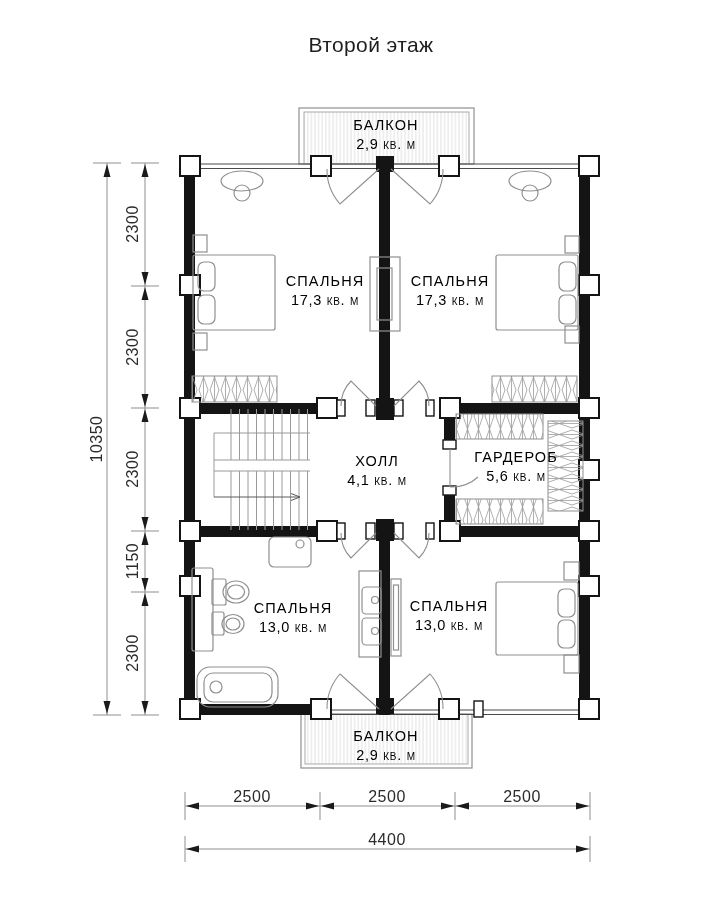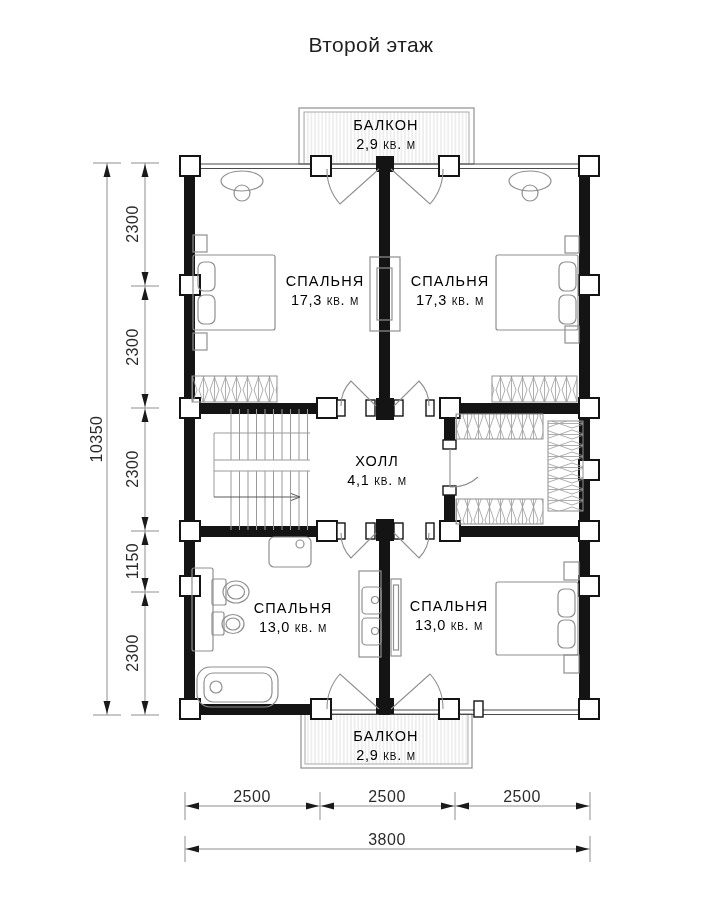--- a/index.html
+++ b/index.html
@@ -246,20 +246,24 @@
     <div class="area">17,3 кв. м</div>
   </div>
   <div class="room-label" style="left:450px;top:272px">
     <div>СПАЛЬНЯ</div>
     <div class="area">17,3 кв. м</div>
   </div>
   <div class="room-label" style="left:377px;top:452px">
     <div>ХОЛЛ</div>
     <div class="area">4,1 кв. м</div>
   </div>
+  <div class="room-label" style="left:516px;top:448px">
+    <div>ГАРДЕРОБ</div>
+    <div class="area">5,6 кв. м</div>
+  </div>
   <div class="room-label" style="left:293px;top:599px">
     <div>СПАЛЬНЯ</div>
     <div class="area">13,0 кв. м</div>
   </div>
   <div class="room-label" style="left:449px;top:597px">
     <div>СПАЛЬНЯ</div>
     <div class="area">13,0 кв. м</div>
   </div>
   <div class="room-label" style="left:386px;top:727px">
     <div>БАЛКОН</div>
@@ -268,15 +272,15 @@
 
   <div class="dim v" style="left:97px;top:439px">10350</div>
   <div class="dim v" style="left:133px;top:224px">2300</div>
   <div class="dim v" style="left:133px;top:347px">2300</div>
   <div class="dim v" style="left:133px;top:469px">2300</div>
   <div class="dim v" style="left:133px;top:561px">1150</div>
   <div class="dim v" style="left:133px;top:653px">2300</div>
   <div class="dim" style="left:252px;top:797px">2500</div>
   <div class="dim" style="left:387px;top:797px">2500</div>
   <div class="dim" style="left:522px;top:797px">2500</div>
-  <div class="dim" style="left:387px;top:840px">3800</div>
+  <div class="dim" style="left:387px;top:840px">4400</div>
 
 </div>
 
 </body></html>

